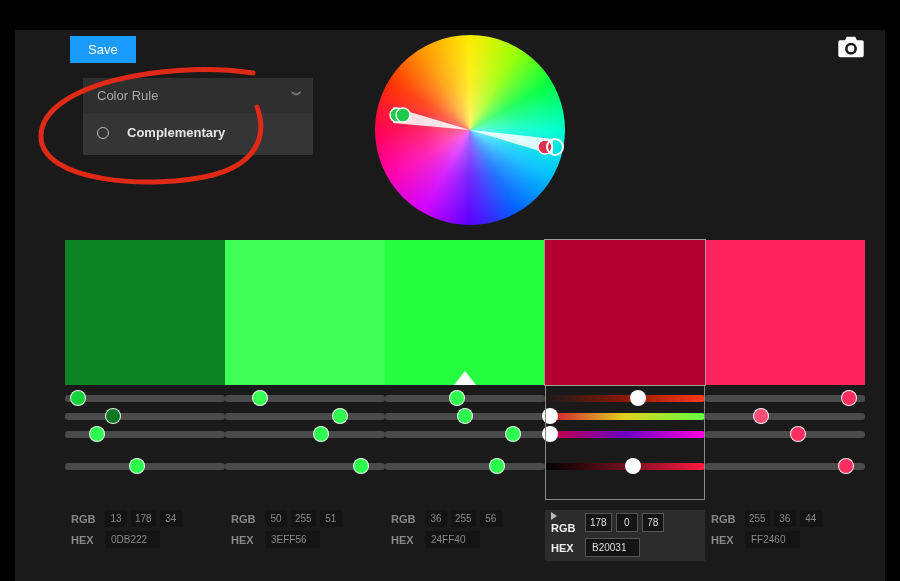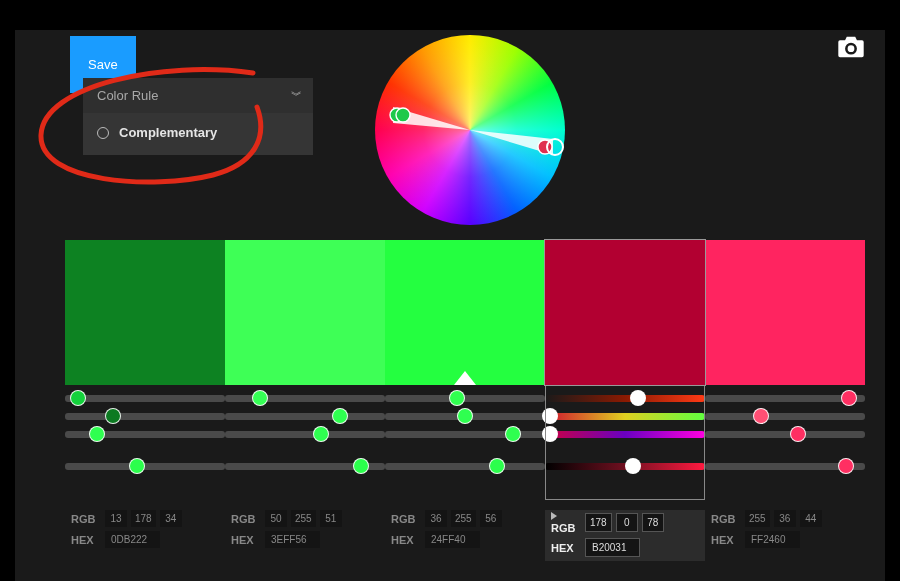--- a/index.html
+++ b/index.html
@@ -1,24 +1,24 @@
 <!DOCTYPE html>
 <html><head>
 <meta charset="utf-8">
 <style>
 *{margin:0;padding:0;box-sizing:border-box}
 body{background:#000;font-family:Arial,Helvetica,sans-serif;color:#ccc;font-size:12px;width:900px;height:581px;overflow:hidden;position:relative}
 .app{background:#1a1a1a;position:absolute;top:30px;left:15px;right:15px;bottom:0}
-.save-btn{position:absolute;top:6px;left:55px;background:#1a9cff;color:#fff;border:none;padding:21px 18px;font-size:13px;cursor:pointer}
+.save-btn{position:absolute;top:6px;left:55px;background:#1a9cff;color:#fff;border:none;padding:6px 18px;font-size:13px;cursor:pointer}
 .camera-icon{position:absolute;top:6px;right:20px;color:#fff;cursor:pointer}
 .camera-icon svg{width:28px;height:22px;fill:#fff}
 .rule-panel{position:absolute;top:48px;left:68px;width:230px;background:#2f2f2f}
 .rule-header{padding:10px 14px;color:#a8a8a8;font-size:13px;display:flex;justify-content:space-between;align-items:center;cursor:pointer}
 .rule-header .chev{font-size:11px;letter-spacing:-3px}
-.rule-body{padding:12px 14px 15px 14px;background:#353535;display:flex;align-items:center;gap:10px}
+.rule-body{padding:12px 14px 15px 14px;background:#353535;display:flex;align-items:center;gap:18px}
 .rule-radio{width:12px;height:12px;border:1.5px solid #bbb;border-radius:50%;display:inline-block;position:relative}
 .rule-label{color:#e5e5e5;font-weight:bold;font-size:13px}
 .annot{position:absolute;top:35px;left:8px;width:275px;height:130px;pointer-events:none;z-index:20}
 .annot svg{width:100%;height:100%}
 .wheel-wrap{position:absolute;top:5px;left:360px;width:190px;height:190px}
 .wheel{width:190px;height:190px;border-radius:50%;background:conic-gradient(from 0deg,#ffec00,#9cff00,#00ff40,#00ffd0,#00c0ff,#0060ff,#5a00ff,#d000ff,#ff00b0,#ff0050,#ff3000,#ff9a00,#ffec00)}
 .wheel-overlay{position:absolute;inset:0;border-radius:50%;background:radial-gradient(circle,rgba(255,255,255,.45)0%,rgba(255,255,255,.15)35%,rgba(255,255,255,0)70%)}
 .wheel-lines{position:absolute;inset:0}
 .wheel-lines svg{width:190px;height:190px}
 .swatches{position:absolute;top:210px;left:50px;right:20px;display:flex;height:145px}

